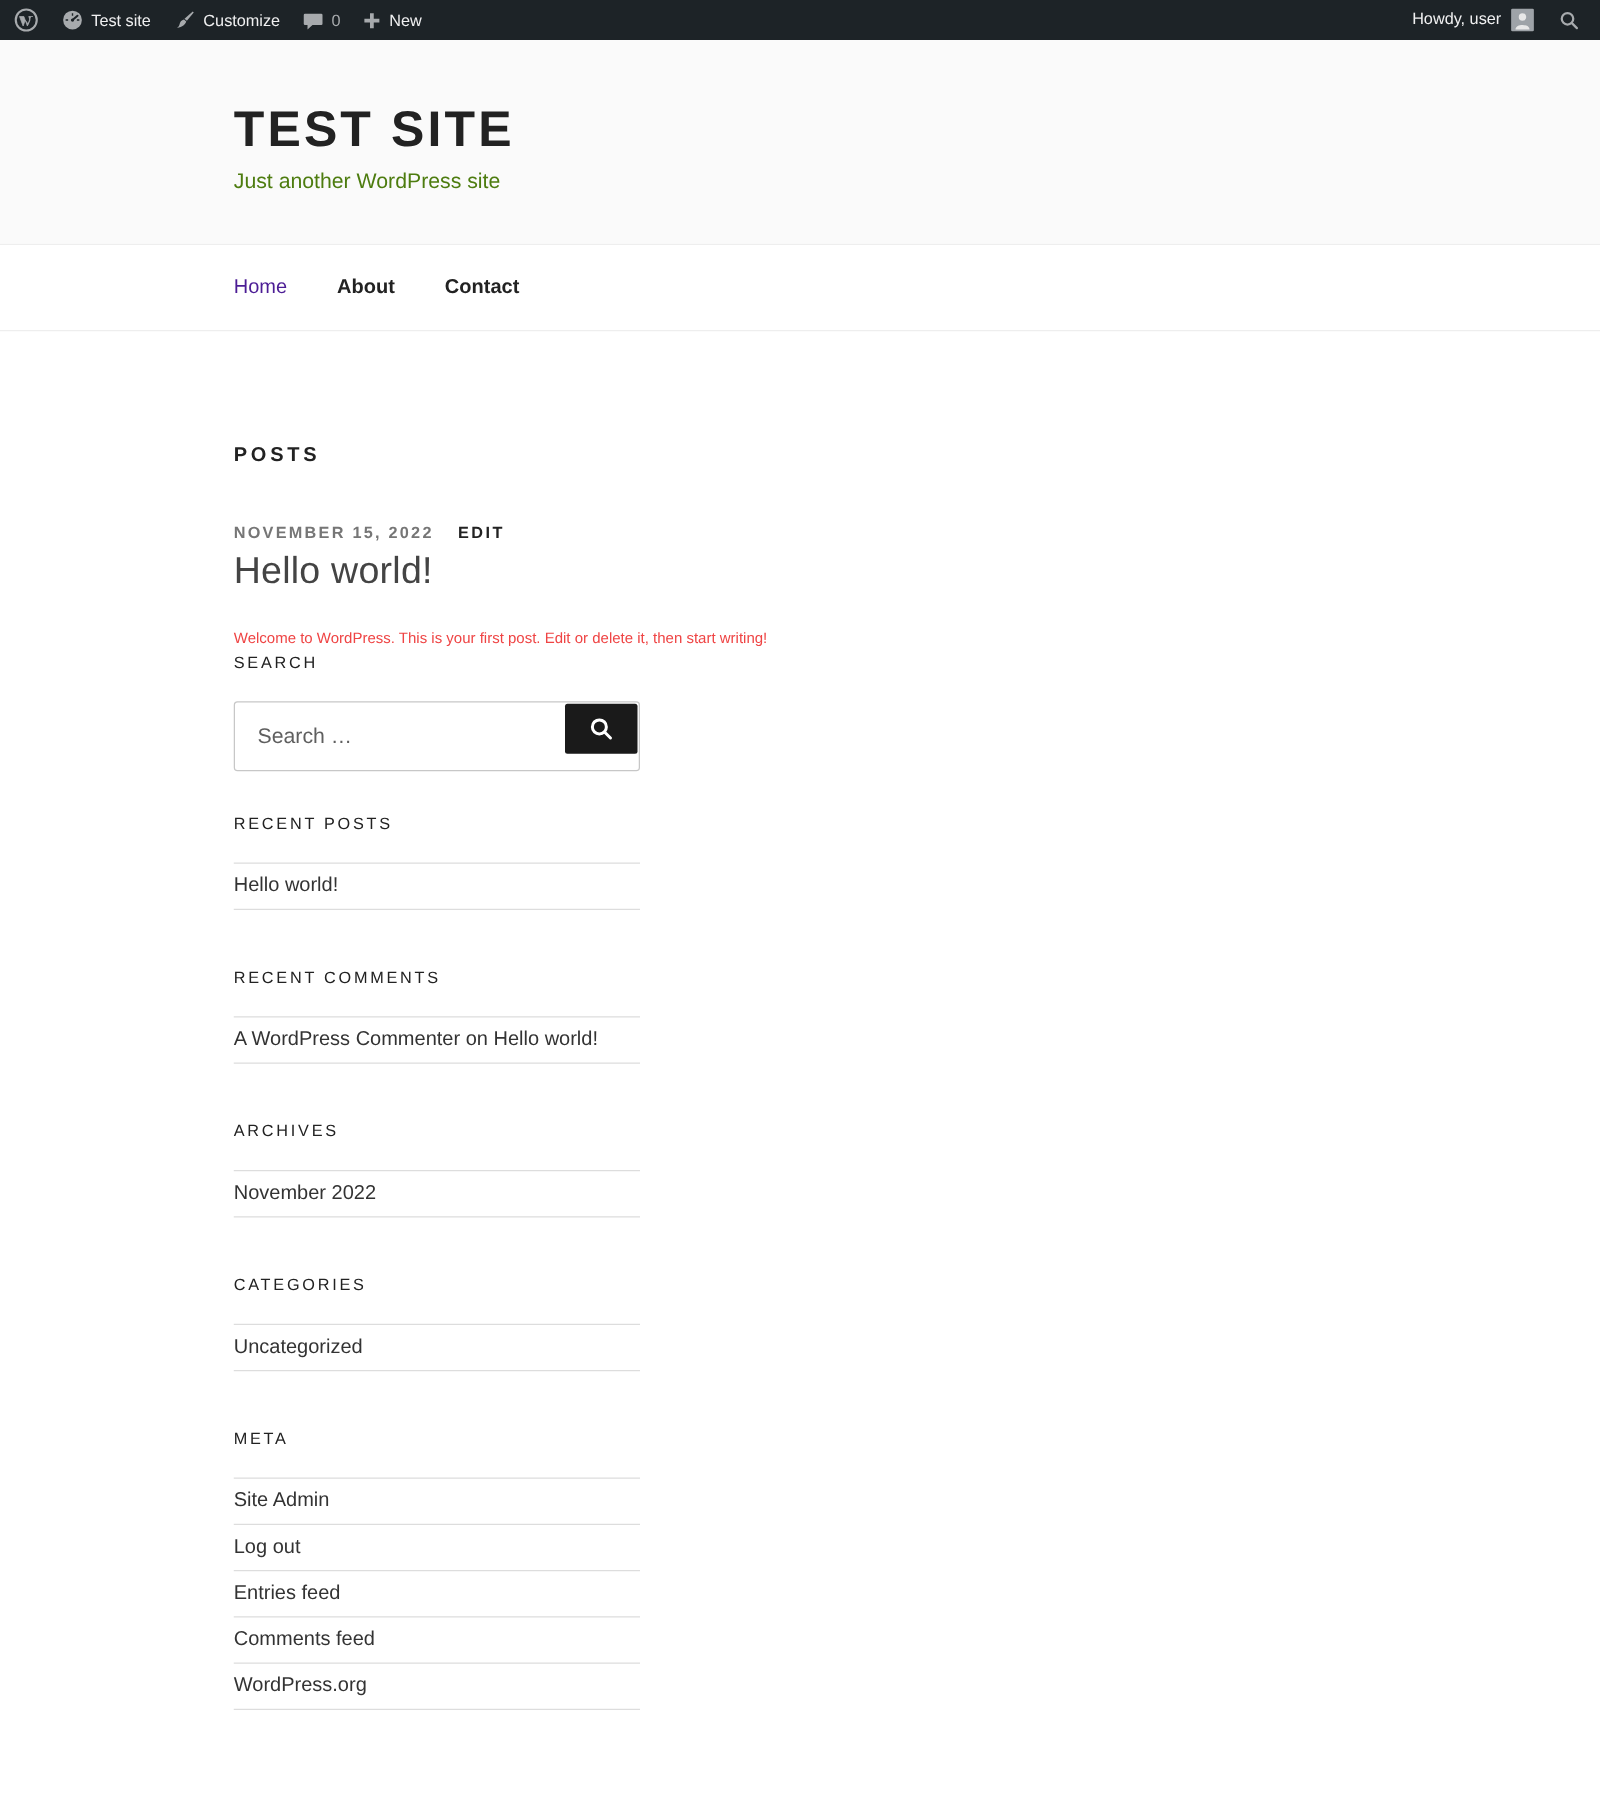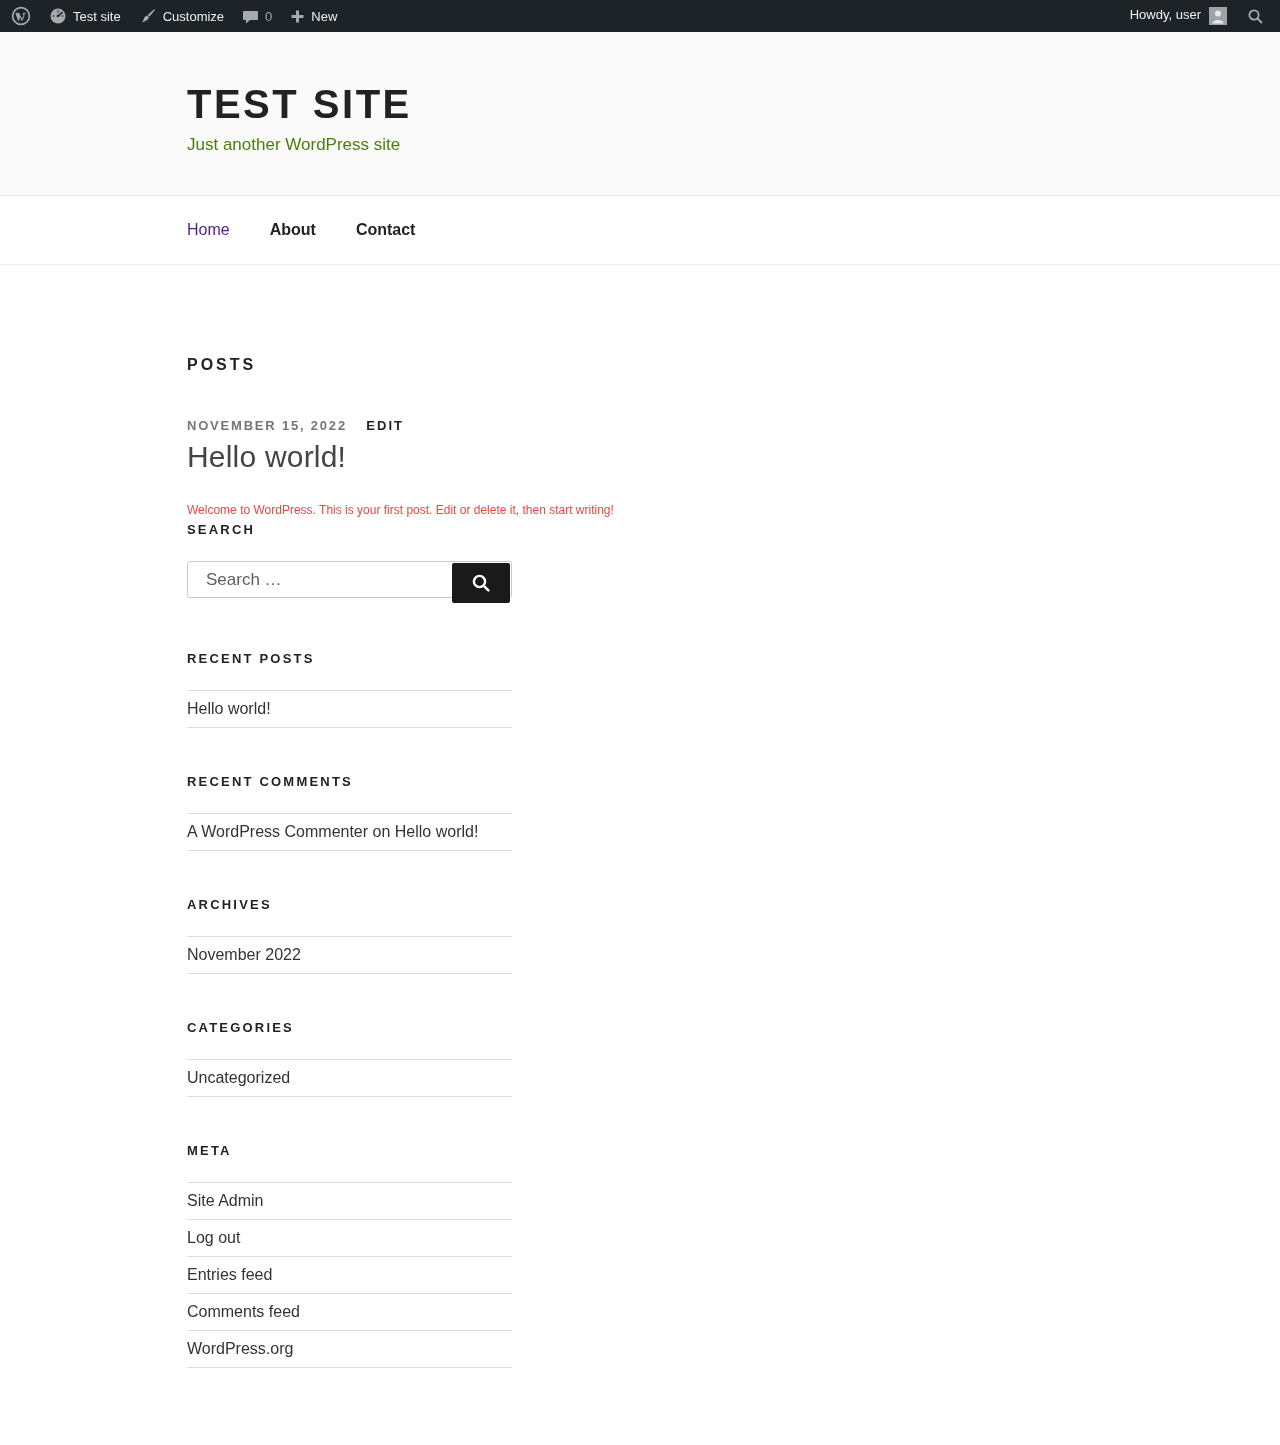--- a/index.html
+++ b/index.html
@@ -87,27 +87,27 @@
     letter-spacing: 0.2px;
   }
   .entry-title a { color: #444; }
   .entry-body { margin: 0; font-size: 12px; line-height: 24px; color: #ef4444; }
 
   
   .sidebar { width: 325px; }
   .widget { margin-bottom: 46px; }
   .widget-title {
     margin: 0 0 24px;
-    font-size: 13px; font-weight: 700;
+    font-size: 13px; font-weight: 400;
     letter-spacing: 2.2px; text-transform: uppercase;
     color: #222;
   }
   .search-form { position: relative; height: 44px; }
   .search-field {
-    width: 100%; height: 37px;
+    width: 100%; height: 56px;
     border: 1px solid #c7c7c7; border-radius: 3px;
     padding: 0 70px 0 18px;
     font-size: 17px; color: #333;
     font-family: "Liberation Sans", sans-serif;
     background: #fff;
     outline: none;
   }
   .search-field::placeholder { color: #5f5f5f; opacity: 1; }
   .search-submit {
     position: absolute; top: 2px; right: 2px;

